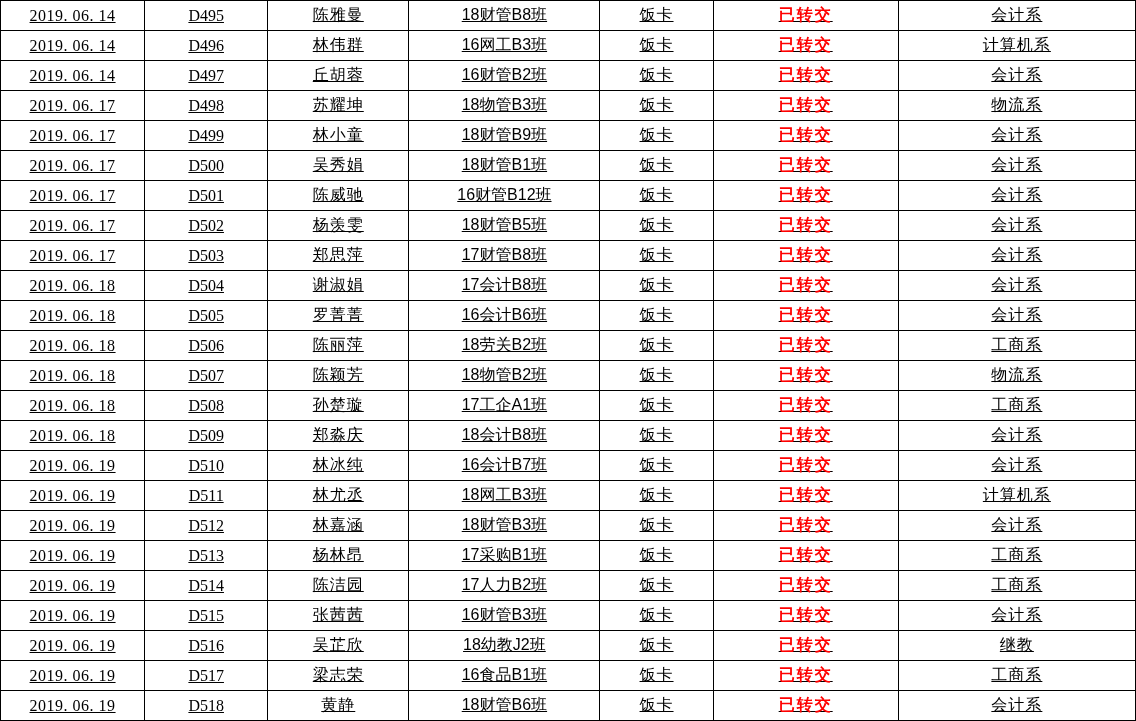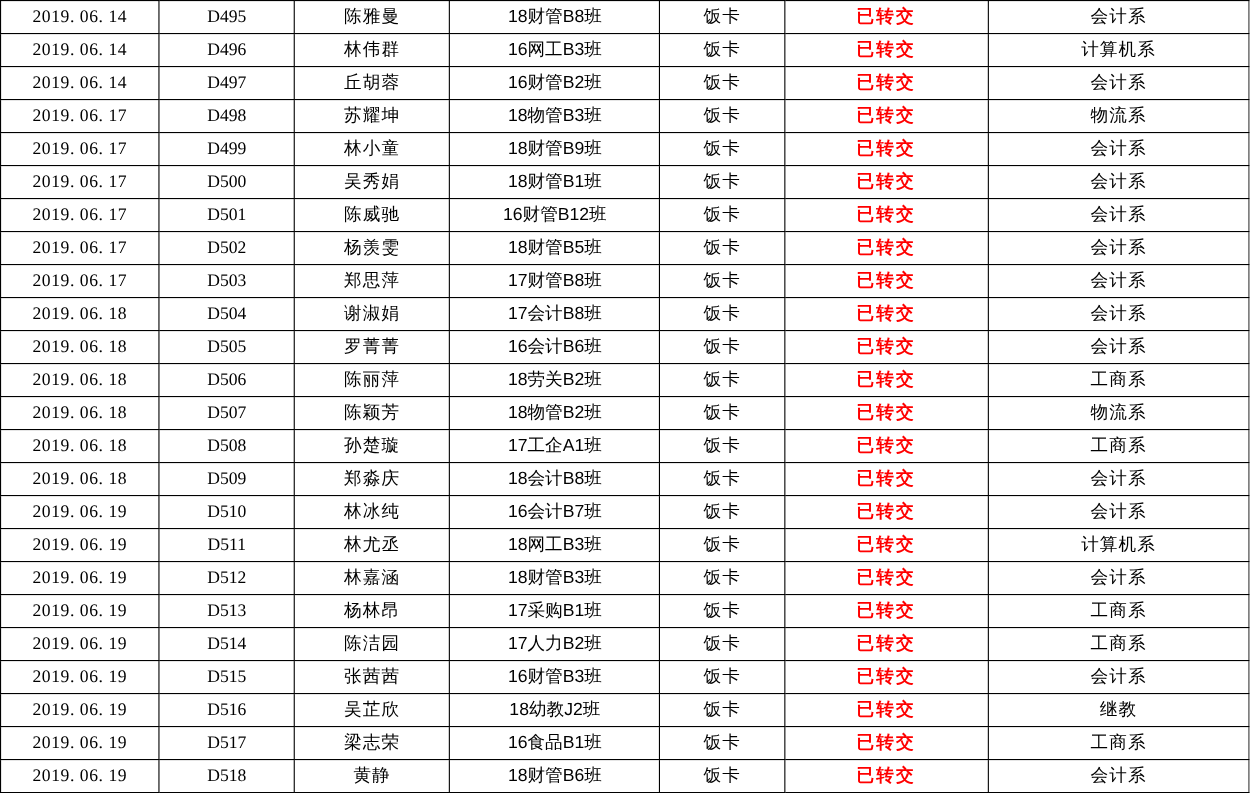--- a/index.html
+++ b/index.html
@@ -10,20 +10,21 @@
   body {
     width: 1136px;
     height: 721px;
     font-family: "Liberation Sans", sans-serif;
     overflow: hidden;
   }
   #sheet {
     width: 1136px;
     border-collapse: collapse;
     table-layout: fixed;
+    text-decoration: underline;
   }
   #sheet td {
     border: 1px solid #000000;
     height: 29px;
     padding: 0 2px;
     text-align: center;
     vertical-align: middle;
     font-size: 16px;
     color: #000000;
     white-space: nowrap;

